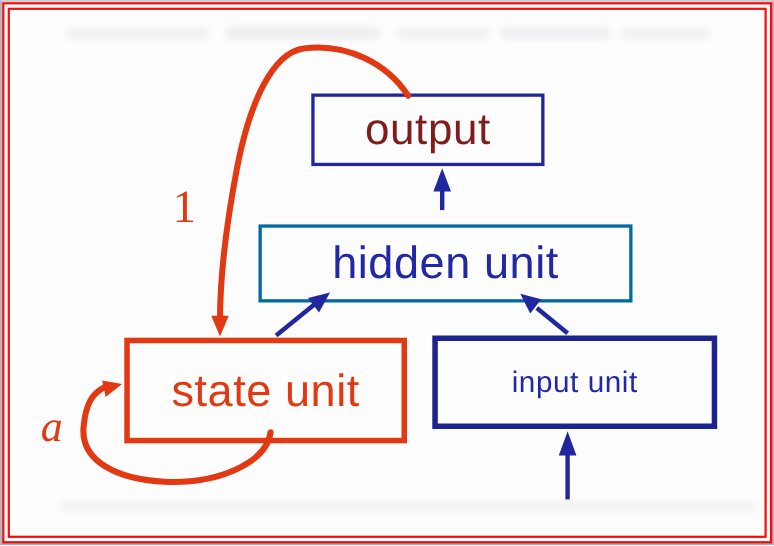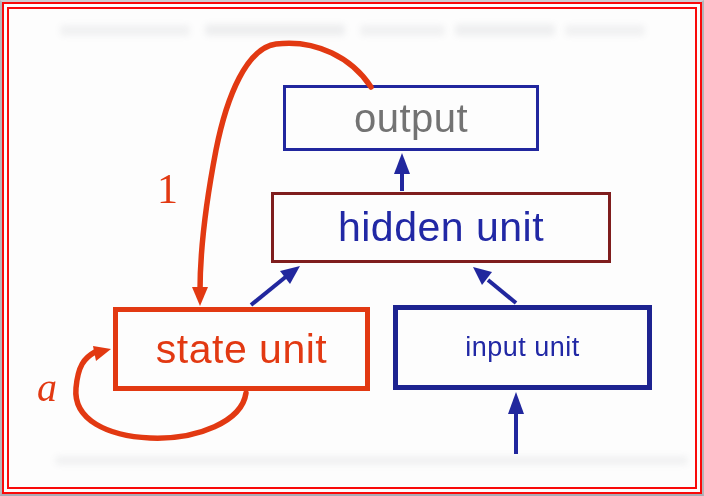--- a/index.html
+++ b/index.html
@@ -21,23 +21,23 @@
   }
   .frame-red-inner {
     position:absolute; inset:7px; box-sizing:border-box; z-index:5; pointer-events:none;
     border:2px solid #f90a0a;
   }
   .node {
     position:absolute; box-sizing:border-box; z-index:2;
     background:#fdfdfd; display:flex; align-items:center; justify-content:center;
     letter-spacing:0.5px;
   }
-  .node-output { left:283px; top:85px;  width:256px; height:66px; border:3px solid #21279e; color:#737373; font-size:40px; }
-  .node-hidden { left:235px; top:192px; width:340px; height:71px; border:3px solid #7f1d1d; color:#2128a5; font-size:41px;margin-left:36px; }
-  .node-state  { left:113px; top:307px; width:257px; height:84px; border:5px solid #e23912; color:#e23912; font-size:41px; }
+  .node-output { left:283px; top:85px;  width:212px; height:66px; border:3px solid #21279e; color:#7f1d1d; font-size:40px; }
+  .node-hidden { left:235px; top:204px; width:340px; height:71px; border:3px solid #0369a1; color:#2128a5; font-size:41px; }
+  .node-state  { left:113px; top:307px; width:257px; height:96px; border:5px solid #e23912; color:#e23912; font-size:41px; }
   .node-input  { left:393px; top:305px; width:259px; height:85px; border:5px solid #1d2390; color:#2128a5; font-size:27px; }
   .arrow-layer { position:absolute; left:0; top:0; z-index:3; pointer-events:none; }
   .w-label {
     position:absolute; z-index:4; color:#e23912;
     font-family:"Liberation Serif","DejaVu Serif",serif; line-height:1;
   }
   .w-label-1 { left:157px; top:168px; font-size:42px; }
   .w-label-a { left:37px;  top:368px; font-size:40px; font-style:italic; }
   .smudge {
     position:absolute; z-index:1; background:#8a8f98;

